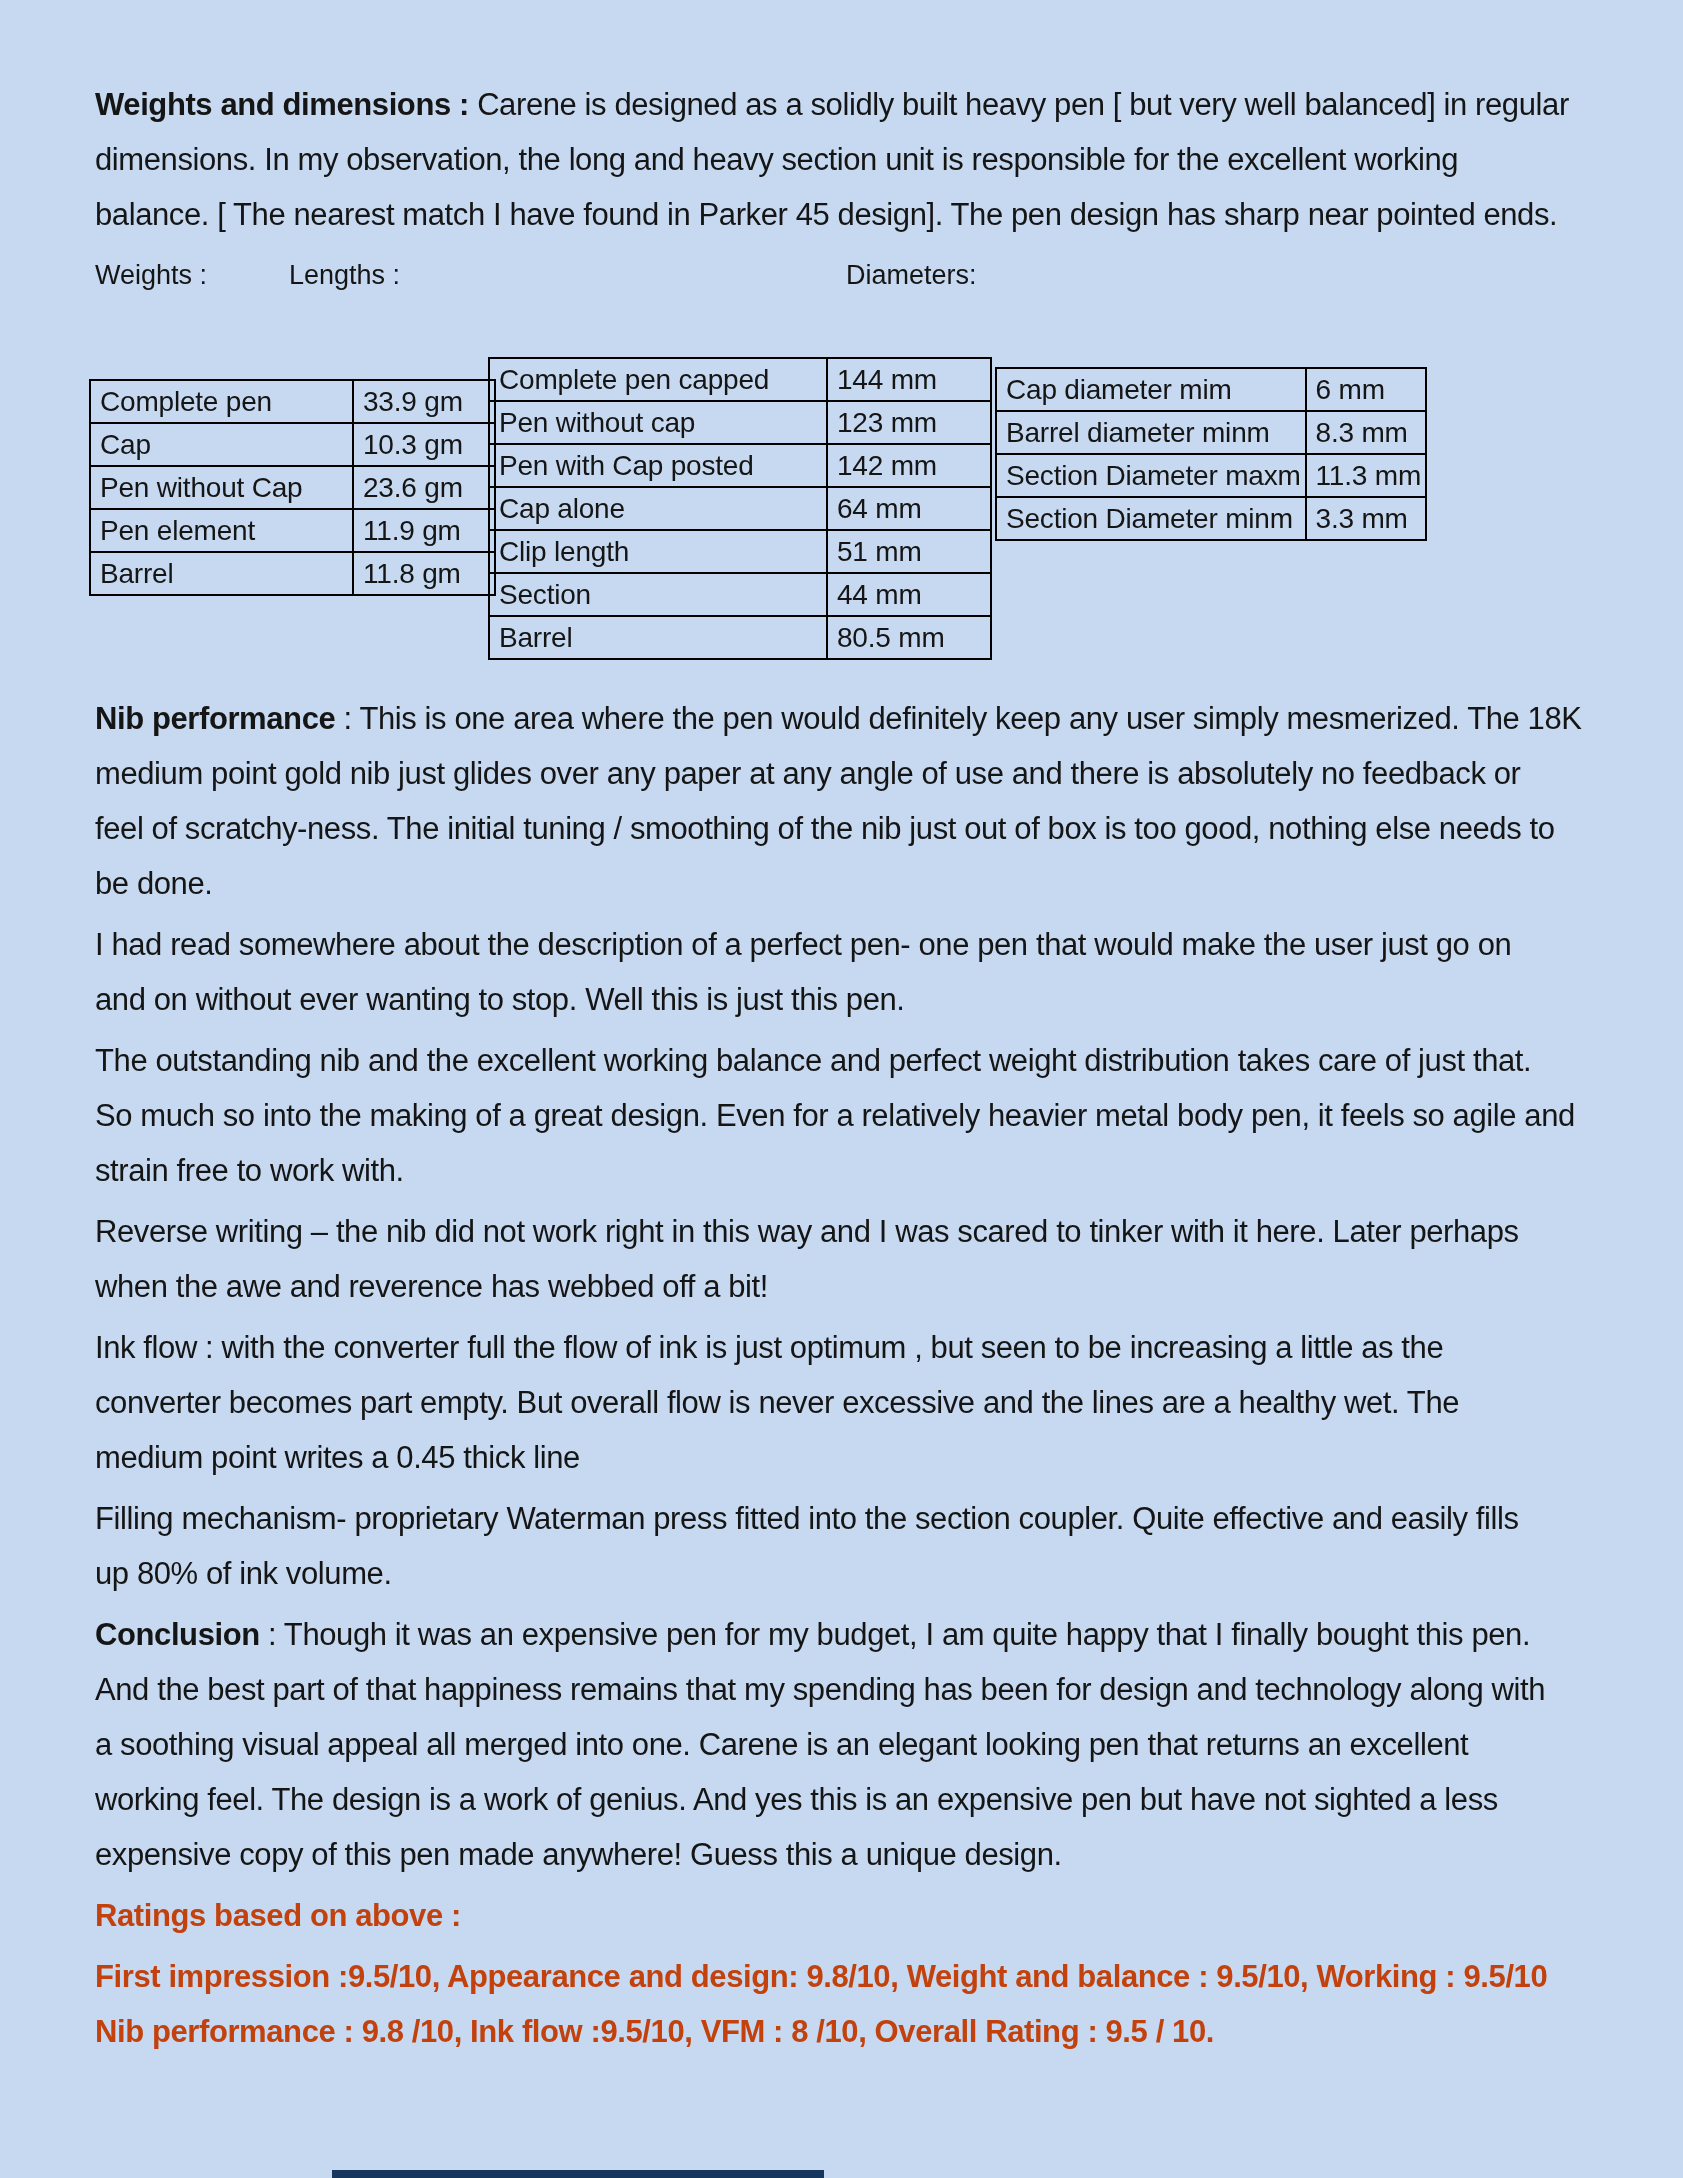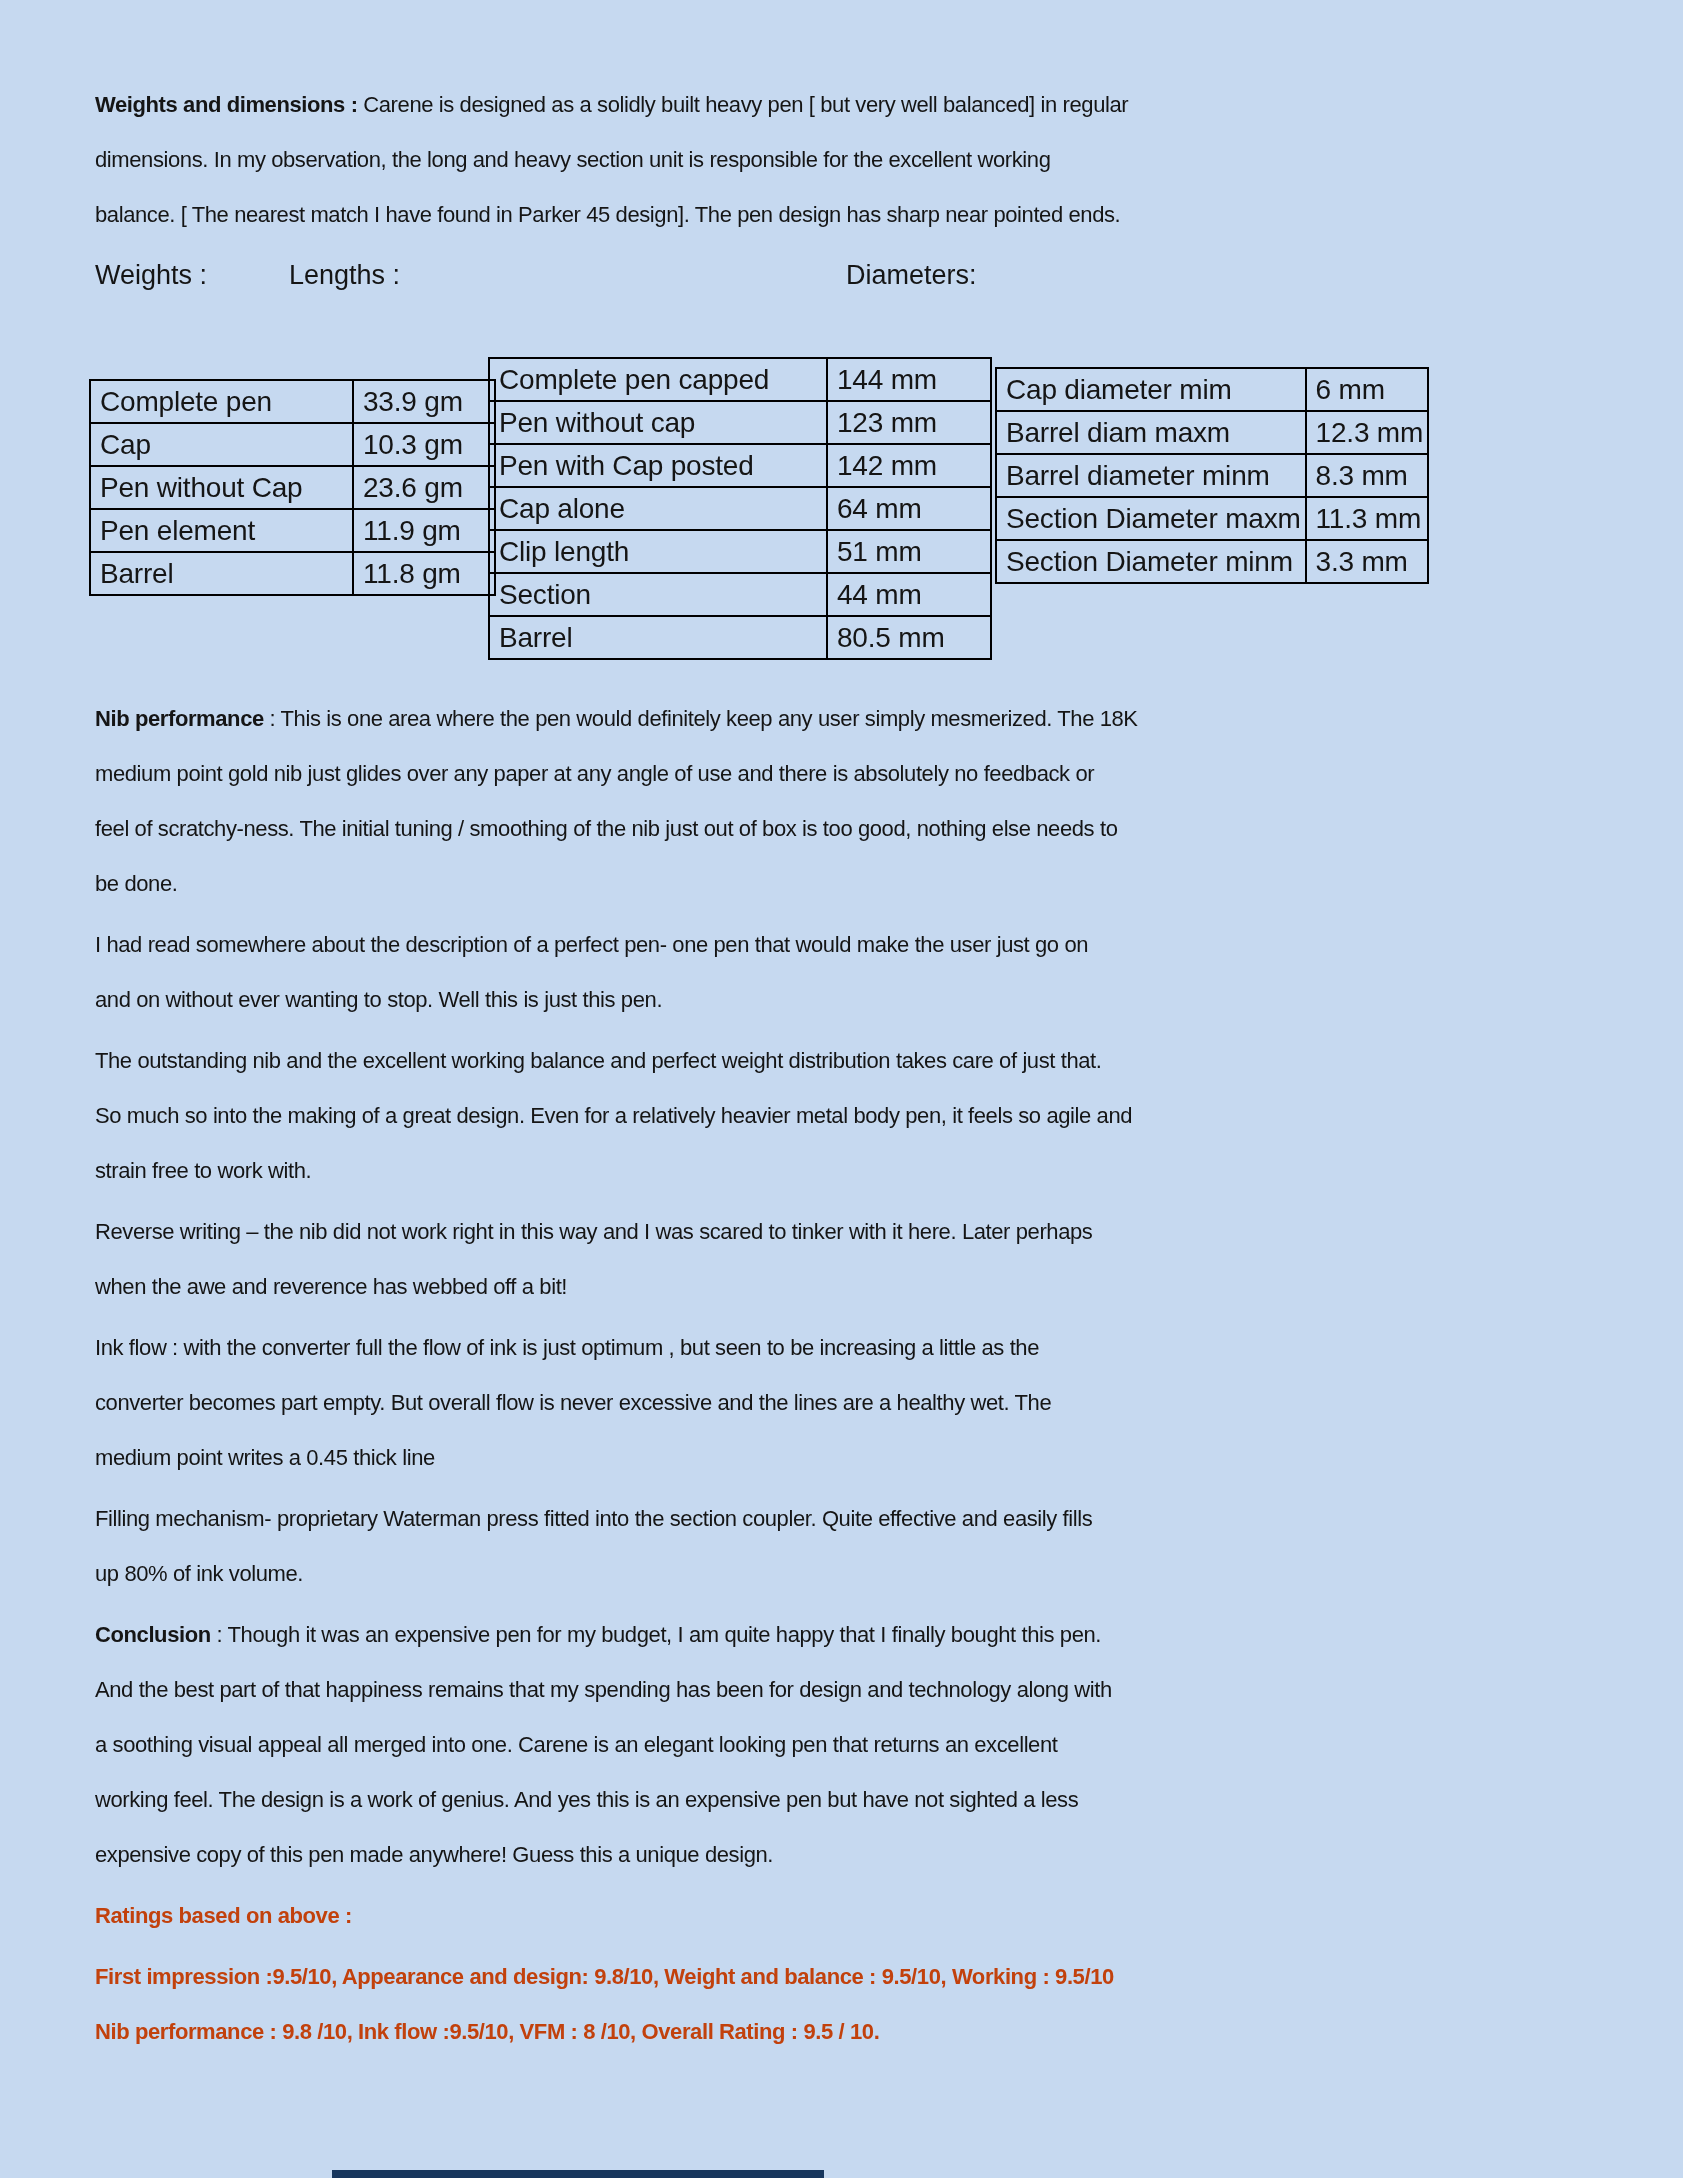--- a/index.html
+++ b/index.html
@@ -10,21 +10,21 @@
     position: relative;
     font-family: "Liberation Sans", sans-serif;
     color: #151515;
     overflow: hidden;
   }
   .content {
     padding: 77px 55px 0 95px;
   }
   .para {
     margin: 0 0 6px 0;
-    font-size: 22px;
+    font-size: 31px;
     line-height: 55px;
     letter-spacing: -0.4px;
     white-space: pre-line;
   }
   .lead { font-weight: bold; }
   .labels-row {
     position: relative;
     height: 55px;
     margin-bottom: 6px;
     font-size: 27px;
@@ -142,24 +142,20 @@
     </tbody>
       </table>
 
     <table class="mtable" id="diameters-table">
       <tbody>
       <tr>
             <td>Cap diameter mim</td>
             <td>6 mm</td>
           </tr>
       <tr>
-            <td>Barrel diam maxm</td>
-            <td>12.3 mm</td>
-          </tr>
-      <tr>
             <td>Barrel diameter minm</td>
             <td>8.3 mm</td>
           </tr>
       <tr>
             <td>Section Diameter maxm</td>
             <td>11.3 mm</td>
           </tr>
       <tr>
             <td>Section Diameter minm</td>
             <td>3.3 mm</td>

